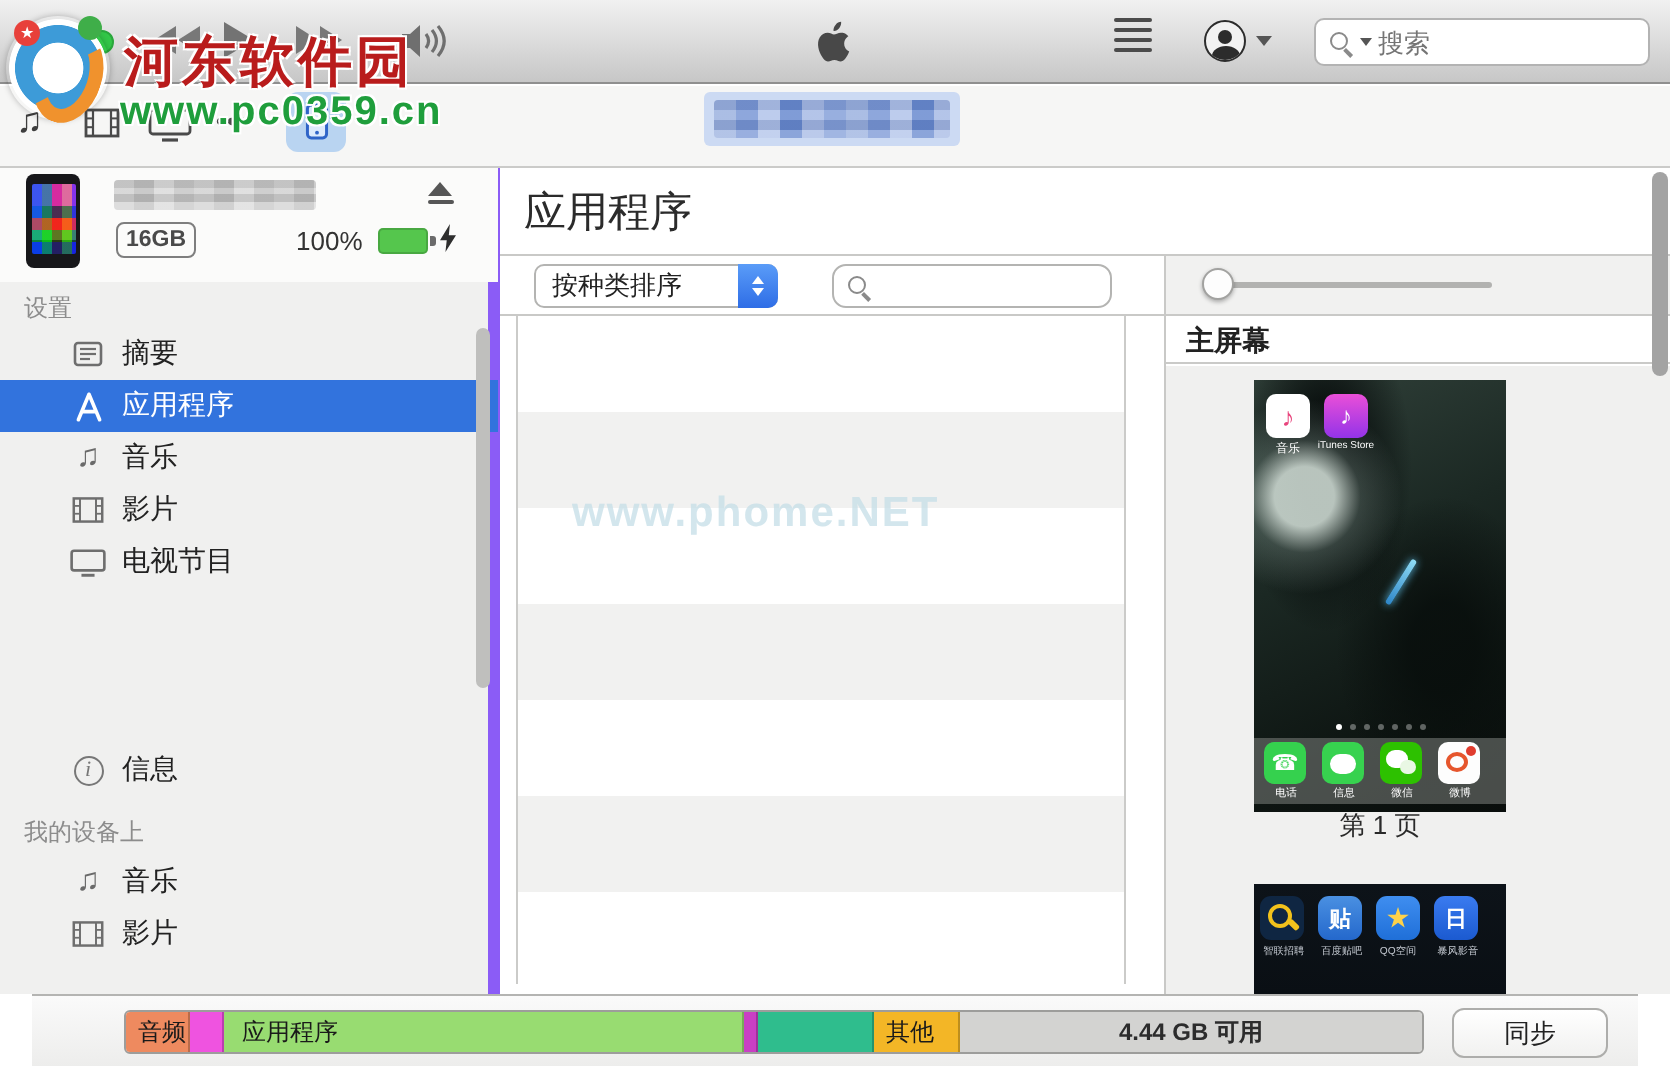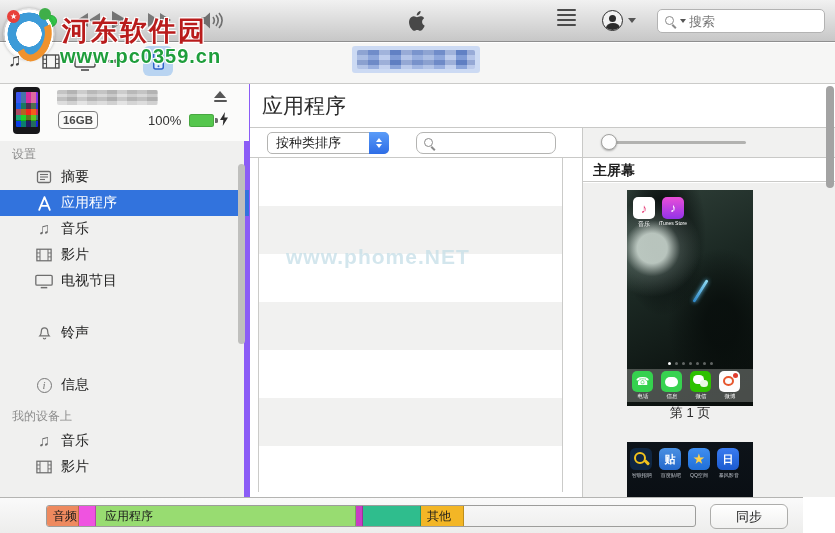--- a/index.html
+++ b/index.html
@@ -128,21 +128,21 @@
   .p2icon { width:22px; height:22px; border-radius:5.5px; display:flex; align-items:center; justify-content:center; font-size:11px; font-weight:bold; color:#fff; }
   .p2lbl { font-size:6px; color:#c2c7cf; text-align:center; white-space:nowrap; transform:scale(0.85); margin-top:1px; }
   .zhilian { background:#0f2642; position:relative; }
   .zhilian:before { content:""; position:absolute; left:4px; top:3.5px; width:8px; height:8px; border:2.4px solid #f2c21c; border-radius:50%; }
   .zhilian:after { content:""; position:absolute; left:13.5px; top:13px; width:6px; height:2.6px; background:#f2c21c; transform:rotate(45deg); border-radius:1px; }
   .tieba { background:linear-gradient(#4a90e2,#2468cc); font-size:11px; }
   .qzone { background:linear-gradient(#3f8ef0,#1f6fd8); color:#ffd24a; font-size:12px; }
   .baofeng { background:linear-gradient(#3a7bf0,#1b5ad0); font-size:11px; }
 
   
-  .footer { left:0; top:497px; width:803px; height:36px; background:linear-gradient(#fafafa,#ededec); border-top:1px solid #b4b4b2; }
+  .footer { left:16px; top:497px; width:803px; height:36px; background:linear-gradient(#fafafa,#ededec); border-top:1px solid #b4b4b2; }
   .capbar { left:46px; top:7px; width:650px; height:22px; border:1px solid #9d9d9b; border-radius:3px; overflow:hidden; display:flex; }
   .seg { height:100%; font-size:12px; color:#1a1a1a; display:flex; align-items:center; padding-left:6px; box-shadow:inset -1px 0 0 rgba(0,0,0,0.22); white-space:nowrap; overflow:hidden; }
   .seg-audio { width:32px; background:#ee8a5f; }
   .seg-pink  { width:17px; background:#ef53e0; padding:0; }
   .seg-apps  { width:260px; background:#98dc71; padding-left:9px; }
   .seg-pink2 { width:7px;  background:#c93fc4; padding:0; }
   .seg-teal  { width:58px; background:#2fbd8d; padding:0; }
   .seg-other { width:43px; background:#f3b626; }
   .seg-free  { flex:1; background:#d3d3d1; justify-content:center; padding:0; font-weight:bold; color:#2c2c2c; box-shadow:none; }
   .syncbtn { left:710px; top:6px; width:78px; height:25px; background:linear-gradient(#ffffff,#f1f1f0); border:1px solid #adadab; border-radius:6px;
@@ -304,29 +304,20 @@
     <span class="ic">
         <svg width="18" height="15" viewBox="0 0 22 17">
           <rect x="1" y="1" width="20" height="12" rx="1.5" fill="none" stroke="#6e6e6e" stroke-width="1.6"></rect>
           <line x1="7" y1="16" x2="15" y2="16" stroke="#6e6e6e" stroke-width="1.8"></line>
         </svg>
       </span>
     <span>电视节目</span>
   </div>
 
 
-  <div class="abs sb-item" style="top:236px;">
-    <span class="ic">
-        <svg width="15" height="15" viewBox="0 0 16 15">
-          <path d="M8 1.5 c-2.3 0 -3.4 1.8 -3.4 3.9 c0 3 -1.6 4.7 -1.6 4.7 h10 c0 0 -1.6 -1.7 -1.6 -4.7 c0 -2.1 -1.1 -3.9 -3.4 -3.9 Z" fill="none" stroke="#6e6e6e" stroke-width="1.3"></path>
-          <path d="M6.7 12 a1.3 1.3 0 0 0 2.6 0" fill="none" stroke="#6e6e6e" stroke-width="1.2"></path>
-        </svg>
-      </span>
-    <span>铃声</span>
-  </div>
 
 
   <div class="abs sb-item" style="top:288px;">
     <span class="ic">
         <span class="info-glyph">i</span>
       </span>
     <span>信息</span>
   </div>
 
   <div class="abs sec-title" style="top:324px;">我的设备上</div>
@@ -460,20 +451,21 @@
 <div class="abs panel-scroll"></div>
 
 <div class="abs footer">
   <div class="abs capbar">
     <div class="seg seg-audio">音频</div>
     <div class="seg seg-pink"></div>
     <div class="seg seg-apps">应用程序</div>
     <div class="seg seg-pink2"></div>
     <div class="seg seg-teal"></div>
     <div class="seg seg-other">其他</div>
+    <div class="seg seg-free">4.44 GB 可用</div>
   </div>
   <div class="abs syncbtn">同步</div>
 </div>
 
 <div class="abs wm wm-logo">
   <div class="ring"></div>
   <div class="swoosh"></div>
   <div class="dot-r"></div>
   <div class="dot-g"></div>
   <div class="star">★</div>

